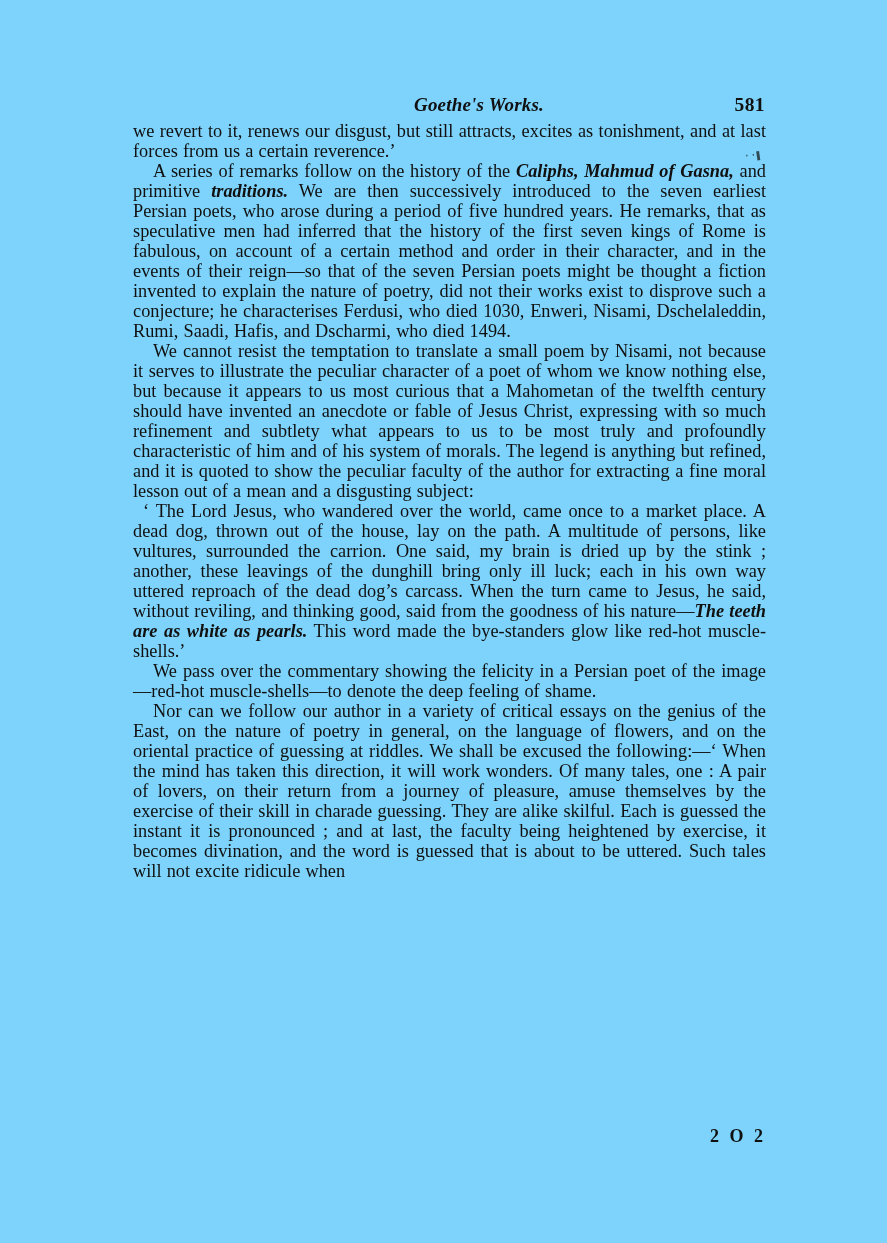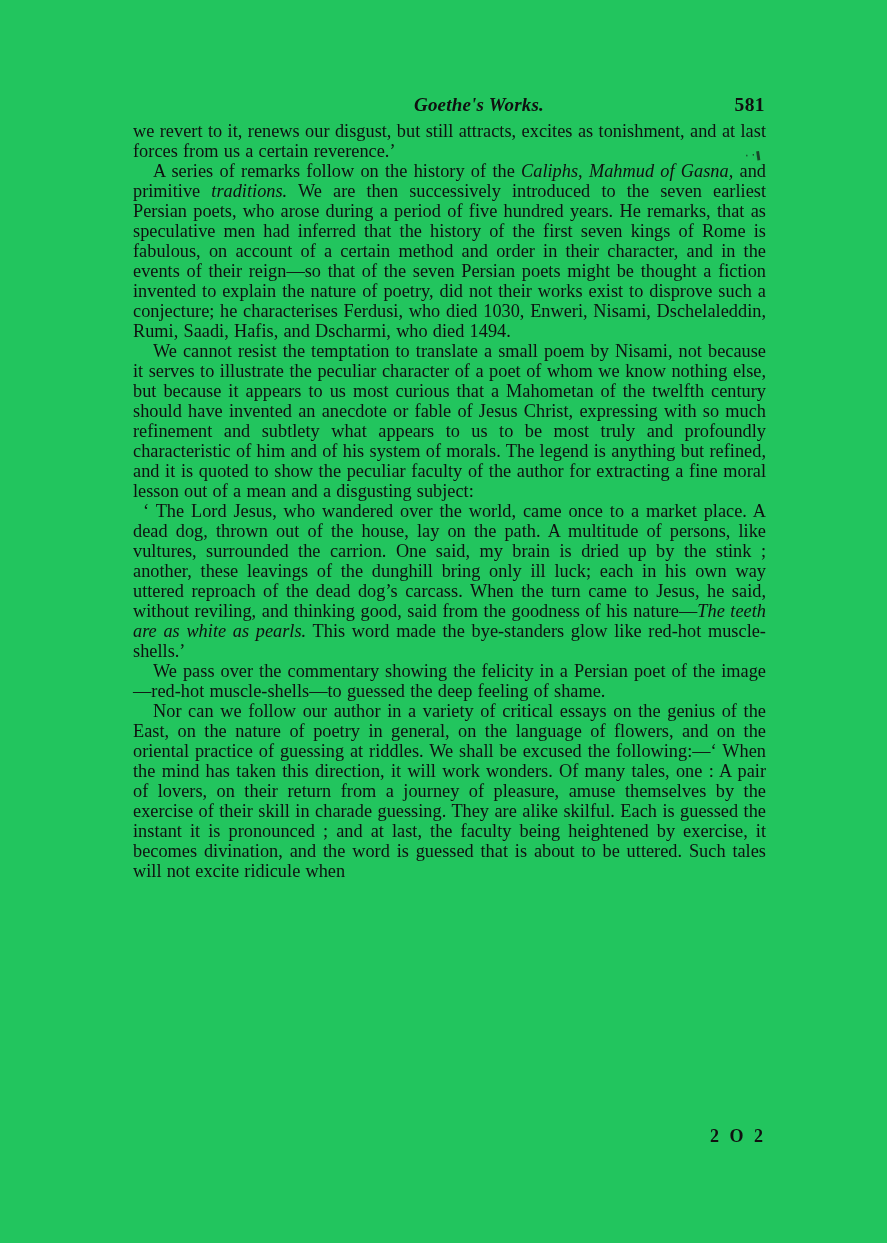--- a/index.html
+++ b/index.html
@@ -15,21 +15,21 @@
     font-family: "Liberation Serif", "DejaVu Serif", serif;
     color: #101010;
     -webkit-font-smoothing: none;
   }
 
   .page {
     position: absolute;
     left: 0; top: 0;
     width: 887px;
     height: 1243px;
-    background: #22c55e;
+    background: #7dd3fc;
   }
 
   
   .running-head {
     position: absolute;
     left: 133px;
     top: 94px;
     width: 632px;
     height: 26px;
   }
@@ -69,21 +69,21 @@
   .body-text p {
     margin: 0;
     text-indent: 0;
   }
   .body-text p.indent {
     text-indent: 20px;
   }
   .body-text p.indent-sm {
     text-indent: 10px;
   }
-  i, .ital { font-style: italic; }
+  i, .ital { font-style: italic; font-weight: bold; }
 
   
   .signature {
     position: absolute;
     left: 133px;
     top: 1126px;
     width: 633px;
     text-align: right;
     padding-right: 132px;
     font-size: 18px;
@@ -117,19 +117,19 @@
     <div class="head-folio">581</div>
   </div>
 
   <div class="smudge">··█▌</div>
 
   <div class="body-text" id="body-text">
       <p><span>we revert to it, renews our disgust, but still attracts, excites as tonishment, and at last forces from us a certain reverence.’</span></p>
       <p class="indent"><span>A series of remarks follow on the history of the </span><i>Caliphs, Mahmud of Gasna,</i><span> and primitive </span><i>traditions.</i><span> We are then successively introduced to the seven earliest Persian poets, who arose during a period of five hundred years. He remarks, that as speculative men had inferred that the history of the first seven kings of Rome is fabulous, on account of a certain method and order in their character, and in the events of their reign—so that of the seven Persian poets might be thought a fiction invented to explain the nature of poetry, did not their works exist to disprove such a conjecture; he characterises Ferdusi, who died 1030, Enweri, Nisami, Dschelaleddin, Rumi, Saadi, Hafis, and Dscharmi, who died 1494.</span></p>
       <p class="indent"><span>We cannot resist the temptation to translate a small poem by Nisami, not because it serves to illustrate the peculiar character of a poet of whom we know nothing else, but because it appears to us most curious that a Mahometan of the twelfth century should have invented an anecdote or fable of Jesus Christ, expressing with so much refinement and subtlety what appears to us to be most truly and profoundly characteristic of him and of his system of morals. The legend is anything but refined, and it is quoted to show the peculiar faculty of the author for extracting a fine moral lesson out of a mean and a disgusting subject:</span></p>
       <p class="indent-sm"><span>‘ The Lord Jesus, who wandered over the world, came once to a market place. A dead dog, thrown out of the house, lay on the path. A multitude of persons, like vultures, surrounded the carrion. One said, my brain is dried up by the stink ; another, these leavings of the dunghill bring only ill luck; each in his own way uttered reproach of the dead dog’s carcass. When the turn came to Jesus, he said, without reviling, and thinking good, said from the goodness of his nature—</span><i>The teeth are as white as pearls.</i><span> This word made the bye-standers glow like red-hot muscle-shells.’</span></p>
-      <p class="indent"><span>We pass over the commentary showing the felicity in a Persian poet of the image—red-hot muscle-shells—to guessed the deep feeling of shame.</span></p>
+      <p class="indent"><span>We pass over the commentary showing the felicity in a Persian poet of the image—red-hot muscle-shells—to denote the deep feeling of shame.</span></p>
       <p class="indent"><span>Nor can we follow our author in a variety of critical essays on the genius of the East, on the nature of poetry in general, on the language of flowers, and on the oriental practice of guessing at riddles. We shall be excused the following:—‘ When the mind has taken this direction, it will work wonders. Of many tales, one : A pair of lovers, on their return from a journey of pleasure, amuse themselves by the exercise of their skill in charade guessing. They are alike skilful. Each is guessed the instant it is pronounced ; and at last, the faculty being heightened by exercise, it becomes divination, and the word is guessed that is about to be uttered. Such tales will not excite ridicule when</span></p>
     </div>
 
   <div class="signature">2 O 2</div>
 
 </div>
 
 </body></html>

